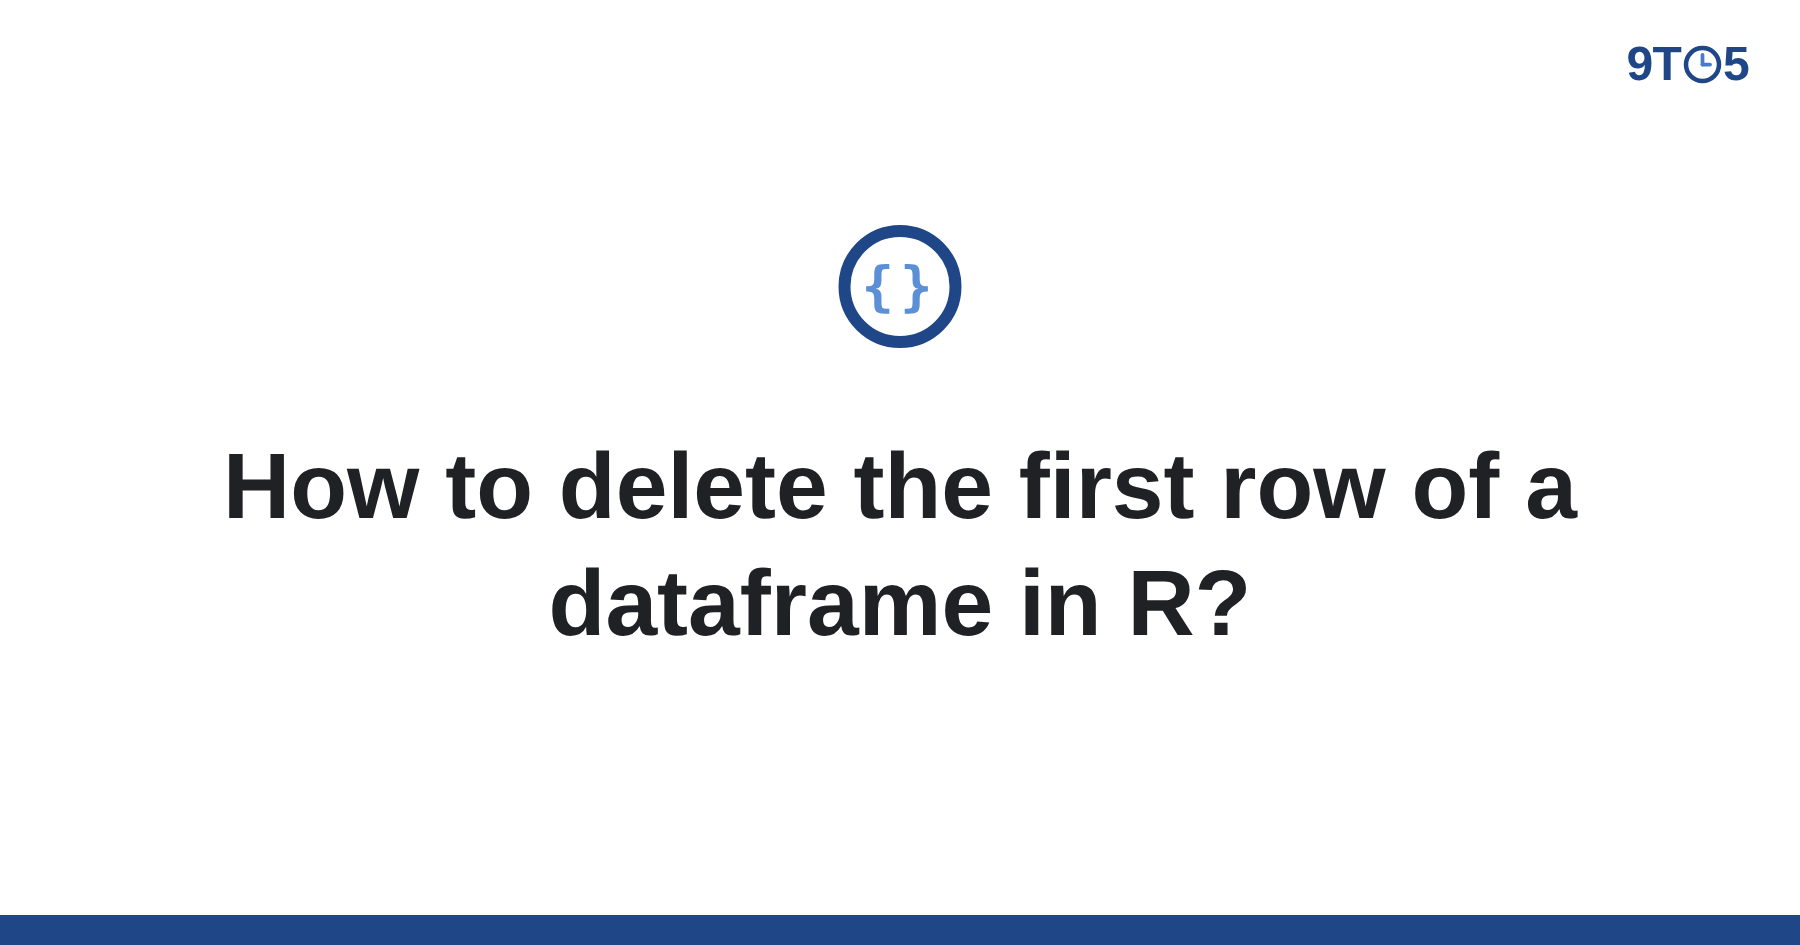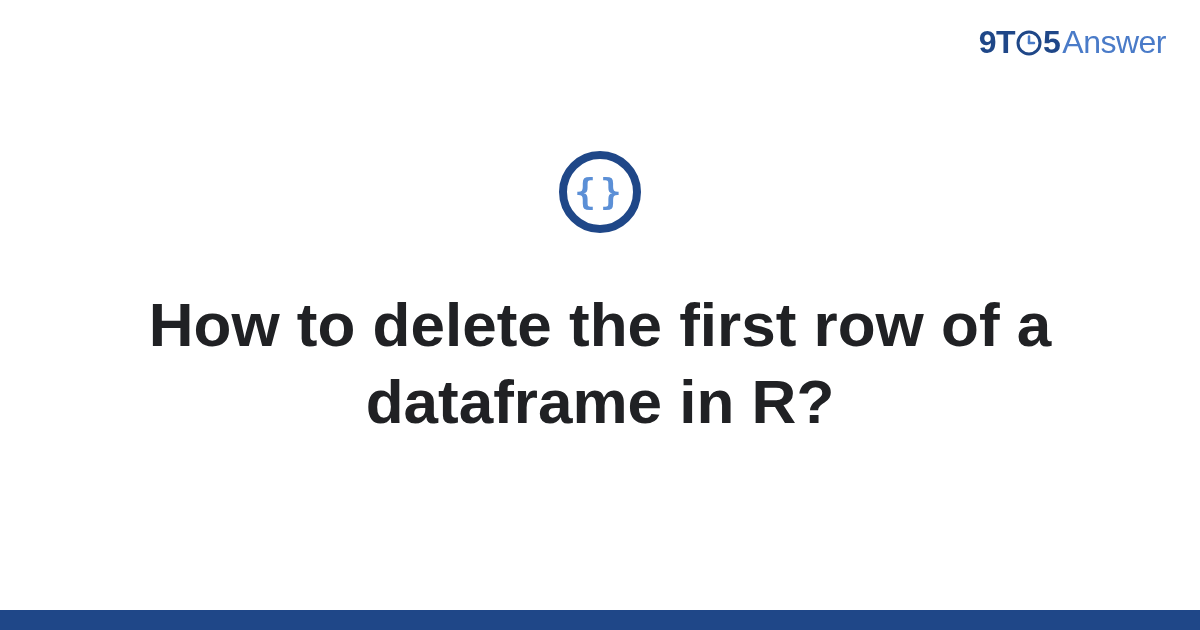--- a/index.html
+++ b/index.html
@@ -85,21 +85,20 @@
 <div class="logo-area">
   <span class="logo-9t">9T</span>
   <span class="logo-o">
     <svg width="26" height="26" viewBox="0 0 26 26">
       <circle cx="13" cy="13" r="11" fill="none" stroke="#1f4788" stroke-width="3"></circle>
       <line x1="13" y1="13" x2="13" y2="6.5" stroke="#4a7bc8" stroke-width="2.5" stroke-linecap="round"></line>
       <line x1="13" y1="13" x2="18" y2="13" stroke="#4a7bc8" stroke-width="2.5" stroke-linecap="round"></line>
     </svg>
   </span>
   <span class="logo-5">5</span>
-  <span class="logo-answer">Answer</span>
 </div>
 
 <div class="content">
   <div class="icon-wrap">
     <svg width="84" height="84" viewBox="0 0 84 84">
       <circle cx="42" cy="42" r="37" fill="none" stroke="#1f4788" stroke-width="8"></circle>
       <text x="42" y="54" font-family="Consolas, Menlo, monospace" font-size="36" font-weight="700" fill="#5b8fd6" text-anchor="middle">
         <tspan dx="-2">{</tspan><tspan dx="4">}</tspan>
       </text>
     </svg>

